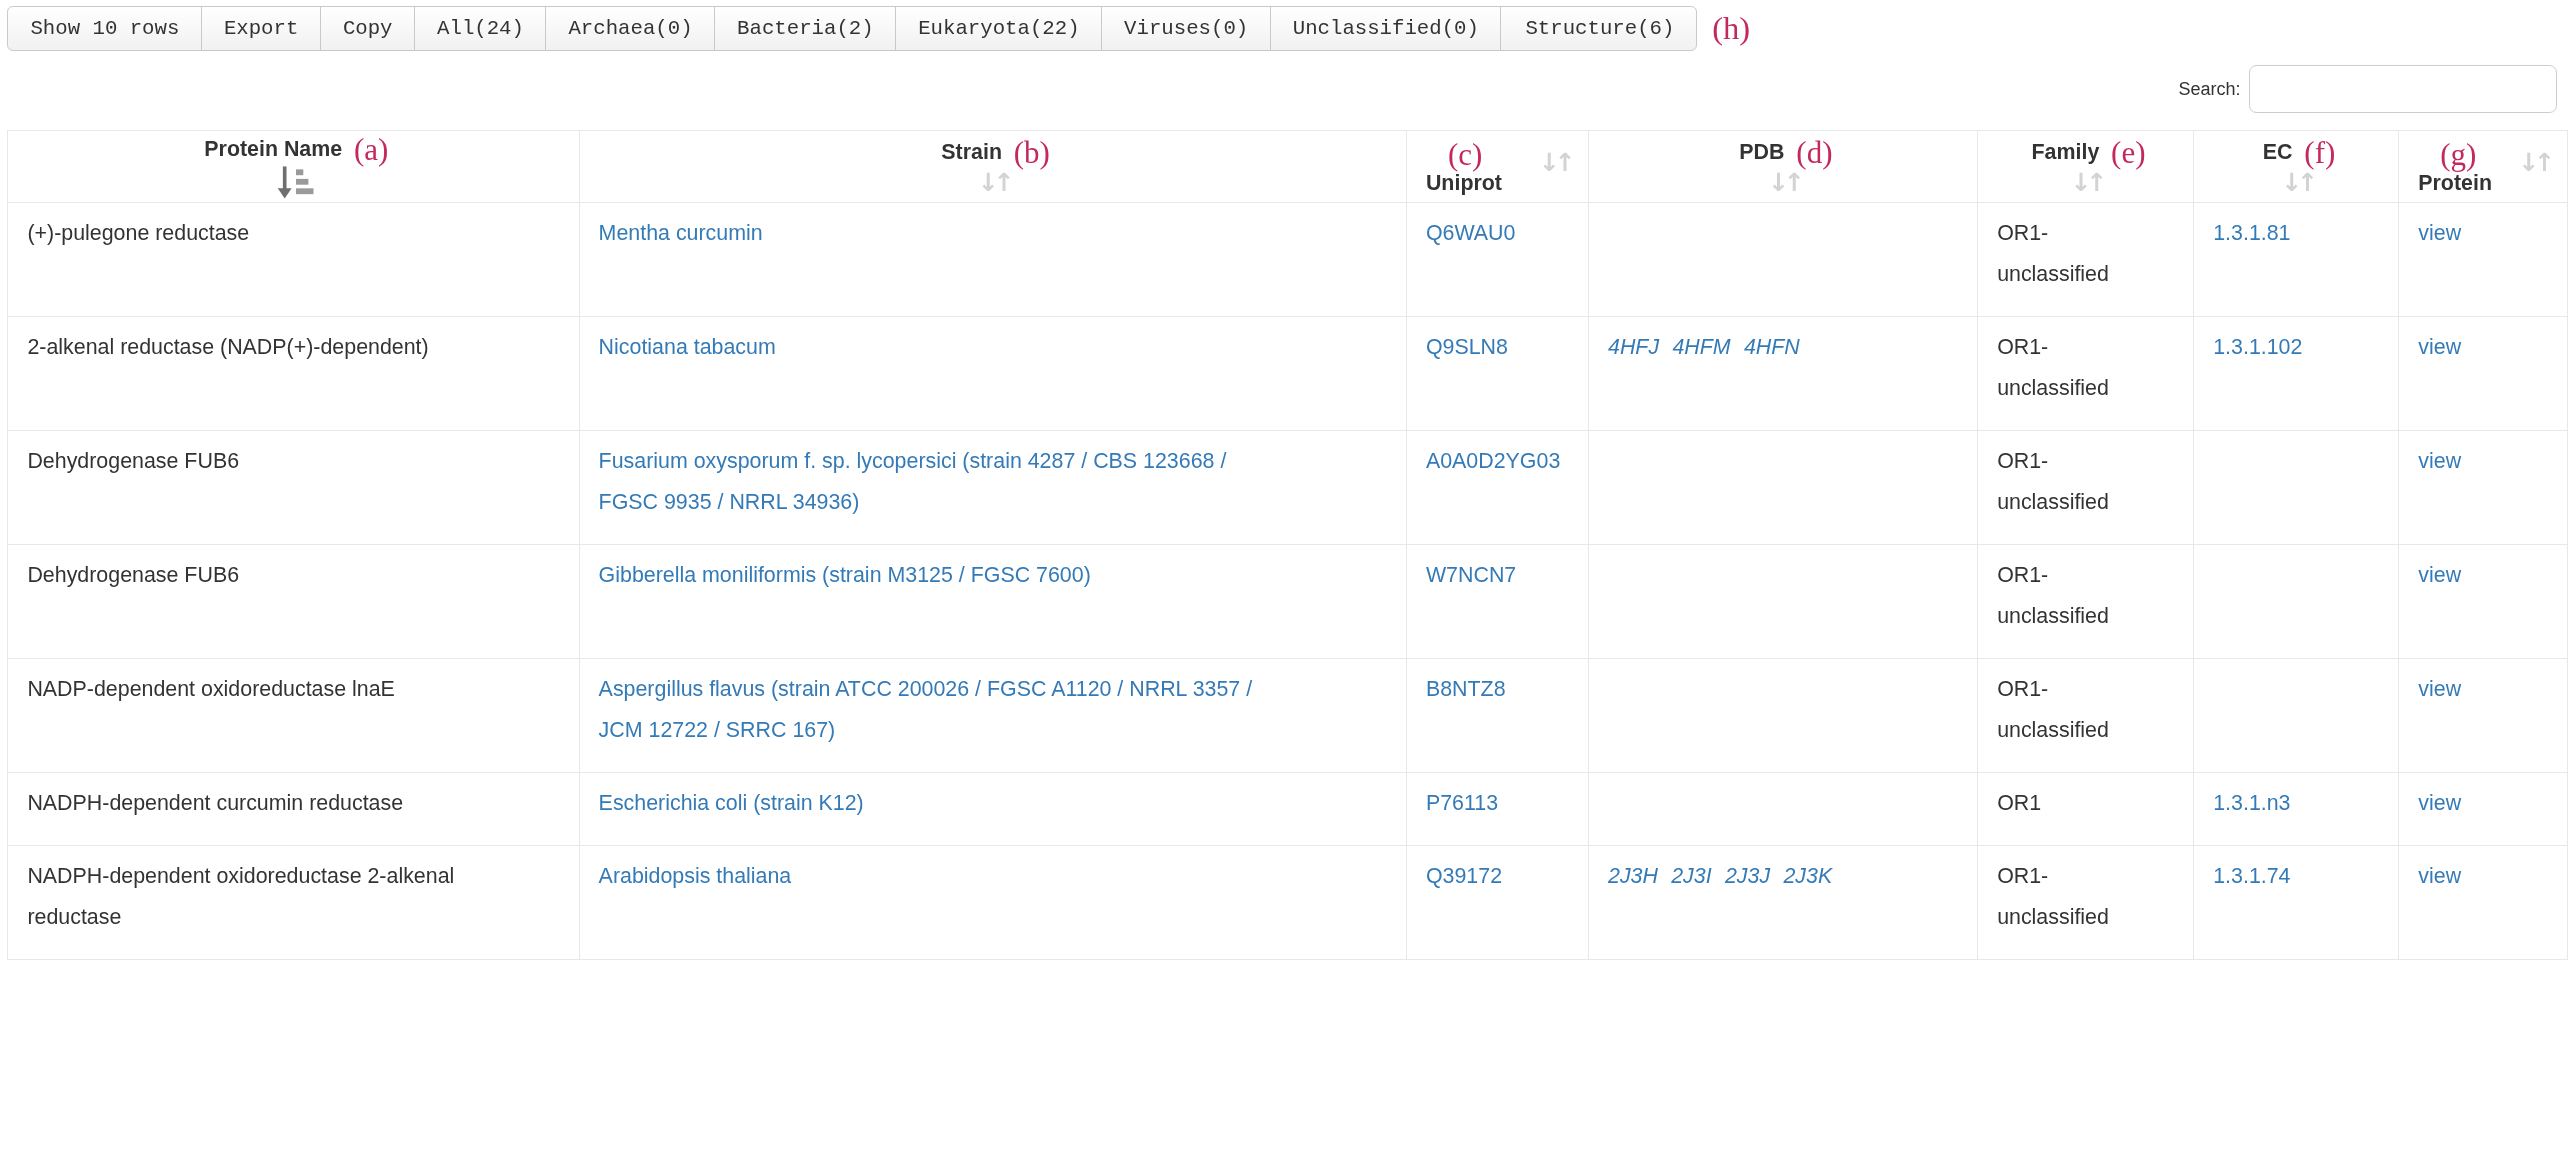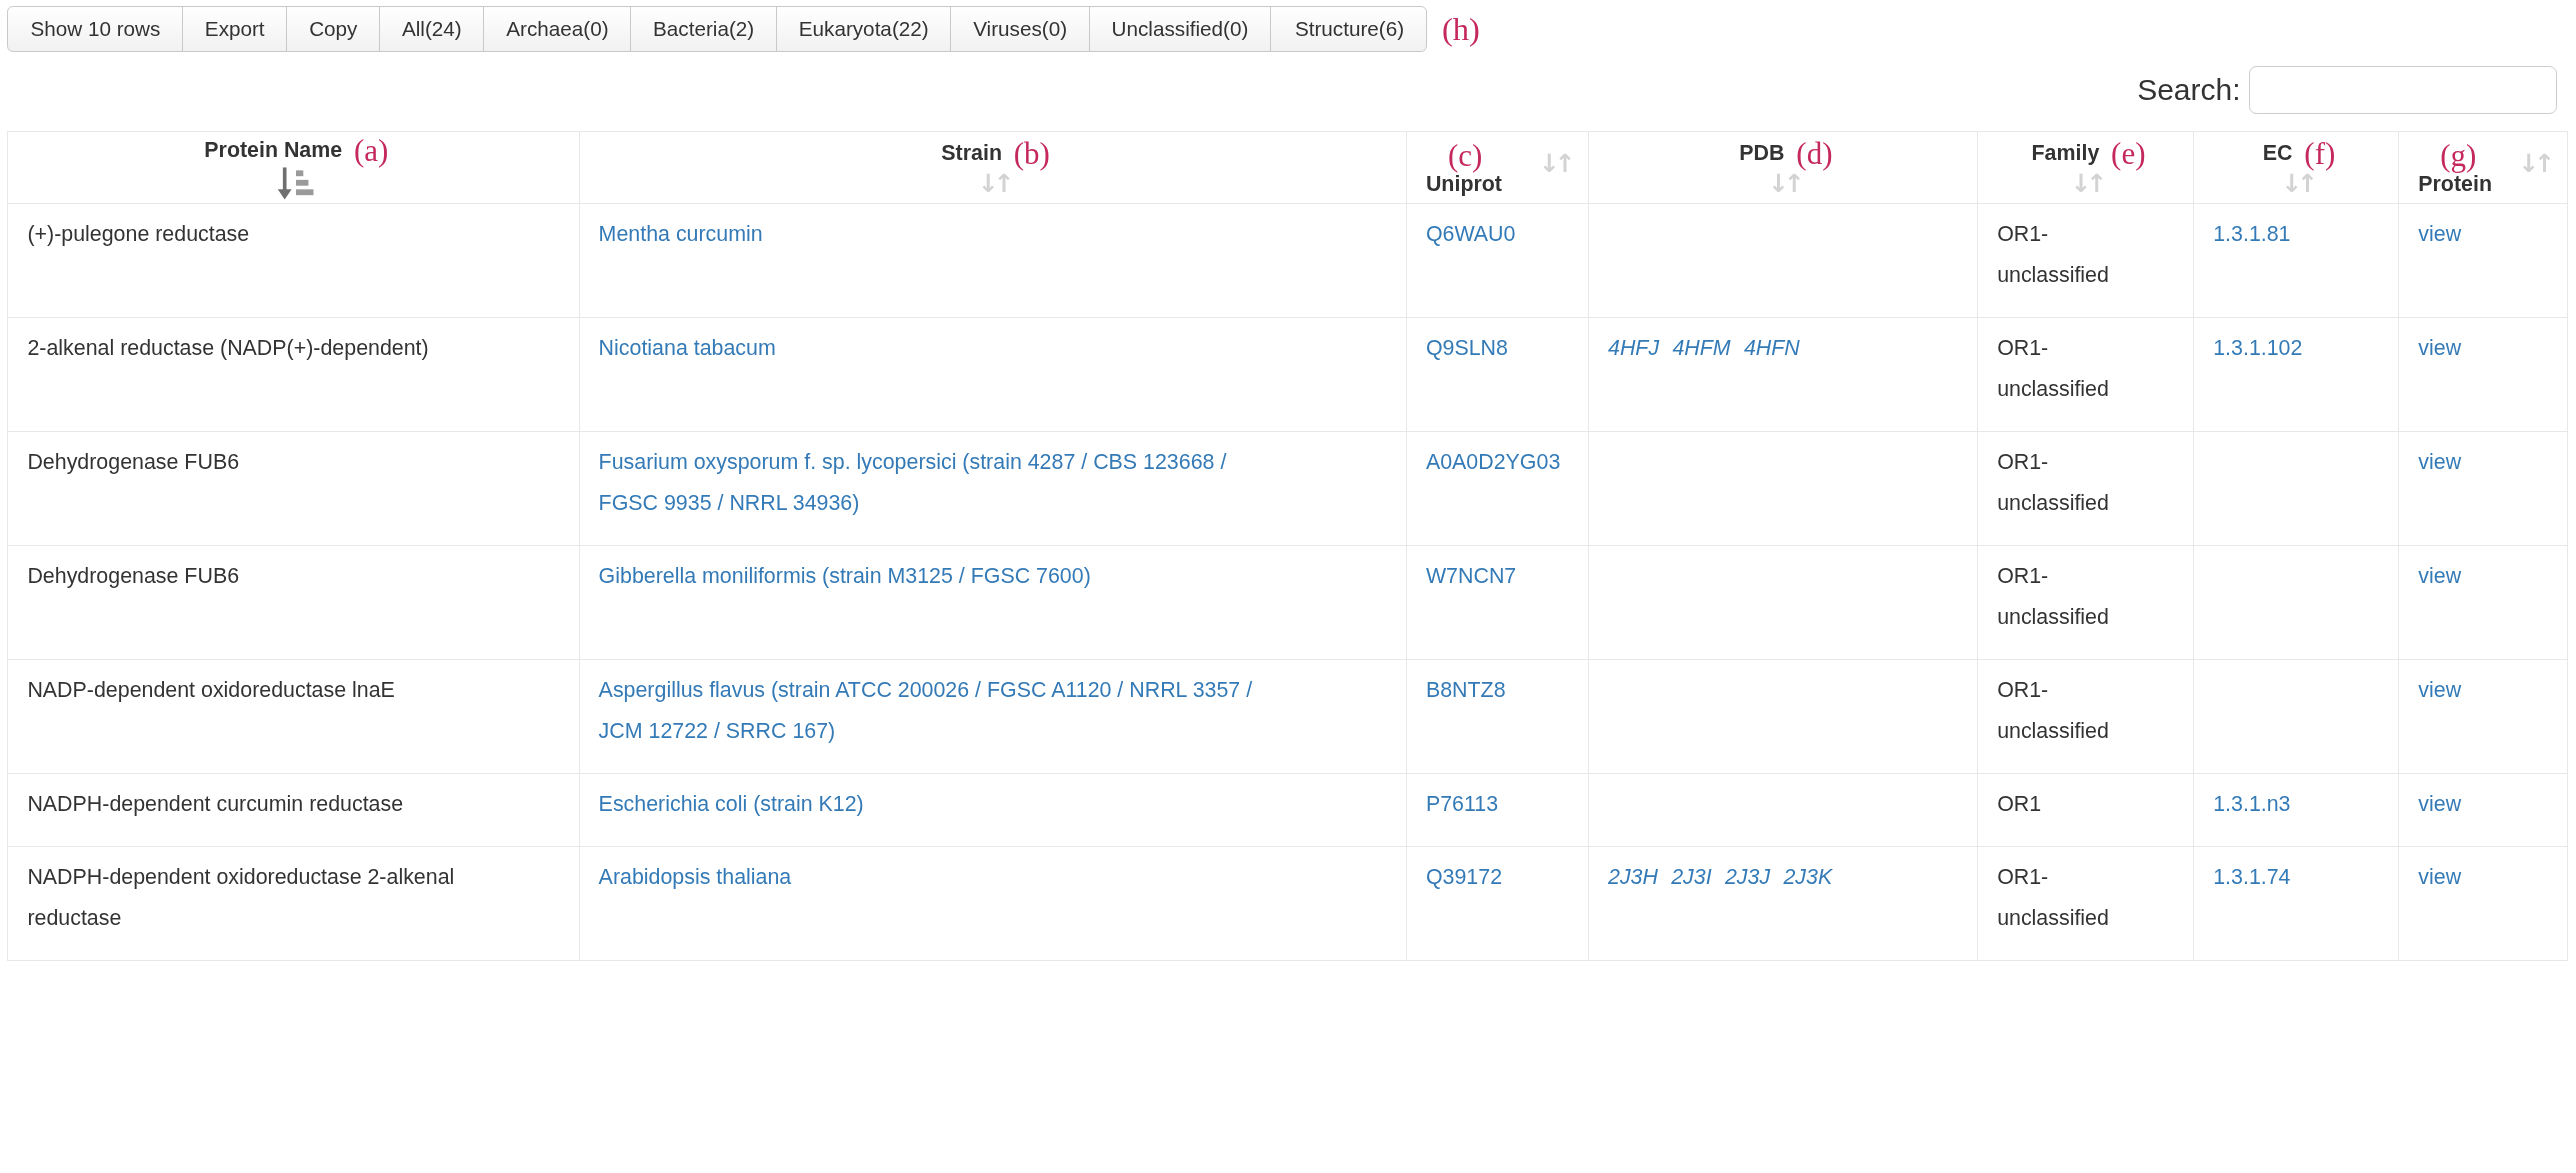--- a/index.html
+++ b/index.html
@@ -5,42 +5,42 @@
   html,body{margin:0;padding:0;}
   body{
     width:2576px;height:1173px;overflow:hidden;background:#ffffff;
     font-family:"Liberation Sans",sans-serif;color:#333;
     position:relative;
   }
   
   .toolbar{display:flex;align-items:center;margin:5.9px 0 0 7.4px;}
   .btn-group{display:flex;}
   .dt-button{
-    font-family:Liberation Sans, sans-serif;
+    font-family:Liberation Mono, monospace;
     font-size:20.7px;color:#333;
     padding:10.3px 22px;
     background:linear-gradient(#ffffff,#f1f1f1);
     border:1.5px solid #c9c9c9;
     margin-left:-1.5px;
     cursor:pointer;white-space:nowrap;
   }
   .dt-button:first-child{border-radius:5.9px 0 0 5.9px;margin-left:0;}
   .dt-button:last-child{border-radius:0 5.9px 5.9px 0;padding-left:24px;}
   .annot{
     font-family:"Liberation Serif",serif;
     font-weight:normal;font-style:normal;
     color:#c5295c;font-size:32.5px;line-height:1;
   }
   .toolbar .annot{margin-left:14.8px;}
   
   .search-row{
     display:flex;justify-content:flex-end;align-items:center;
     margin:13.3px 19px 16.3px 0;height:49px;
   }
-  .search-label{font-size:30px;color:#333;}
+  .search-label{font-size:18px;color:#333;}
   .search-input{
     width:285px;height:46px;margin-left:8.9px;
     border:1.5px solid #cccccc;border-radius:7.4px;
     font-size:22px;padding:0 10.3px;outline:none;color:#333;
     font-family:"Liberation Sans",sans-serif;
   }
   
   table{border-collapse:collapse;table-layout:fixed;width:2561px;margin-left:7.4px;}
   col.c-protein{width:571px} col.c-strain{width:827px} col.c-uniprot{width:182px}
   col.c-pdb{width:389px} col.c-family{width:216px} col.c-ec{width:205px}

